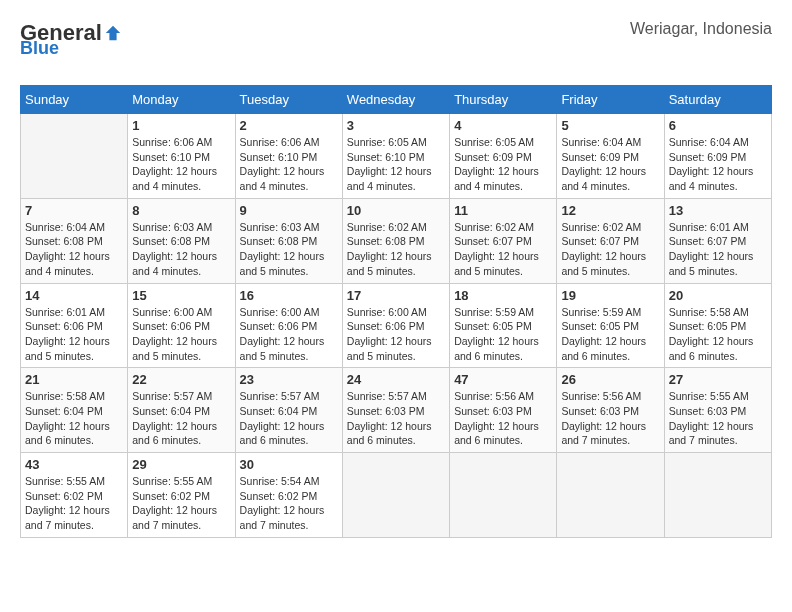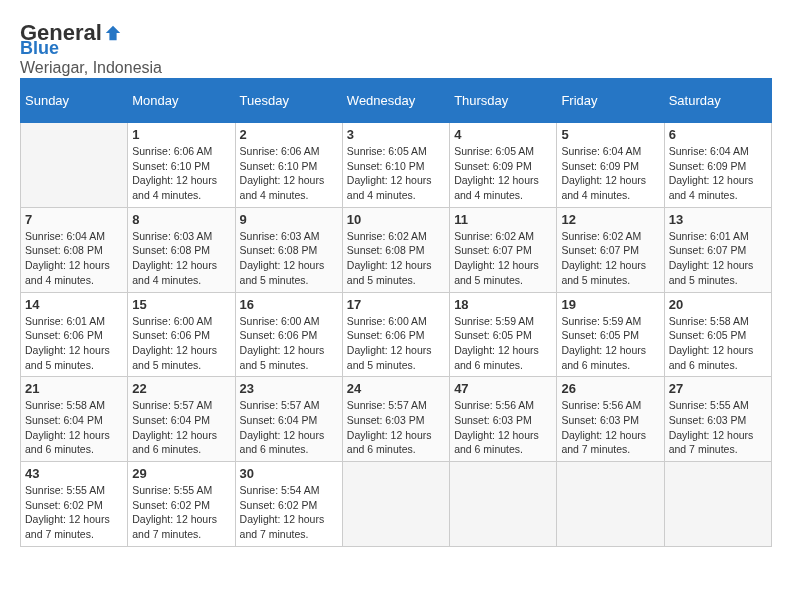--- a/index.html
+++ b/index.html
@@ -7,22 +7,21 @@
       font-family: Arial, sans-serif;
       background: #fff;
       width: 792px;
       min-height: 612px;
       padding: 20px;
     }
     .header {
       display: flex;
       justify-content: space-between;
       align-items: flex-start;
-      margin-bottom: 1px;
-      flex-direction: column;
+      margin-bottom: 26px;
     }
     .logo {
       display: flex;
       flex-direction: column;
       align-items: flex-start;
     }
     .logo-text {
       font-size: 22px;
       font-weight: bold;
       color: #333;
@@ -48,21 +47,21 @@
       color: #555;
     }
     table {
       width: 100%;
       border-collapse: collapse;
       font-size: 11px;
     }
     thead tr th {
       background-color: #2676c5;
       color: white;
-      padding: 14px 4px;
+      padding: 6px 4px;
       text-align: left;
       font-size: 13px;
       font-weight: normal;
       border: 1px solid #2676c5;
     }
     tbody tr td {
       border: 1px solid #ccc;
       vertical-align: top;
       padding: 4px;
       width: 107px;

